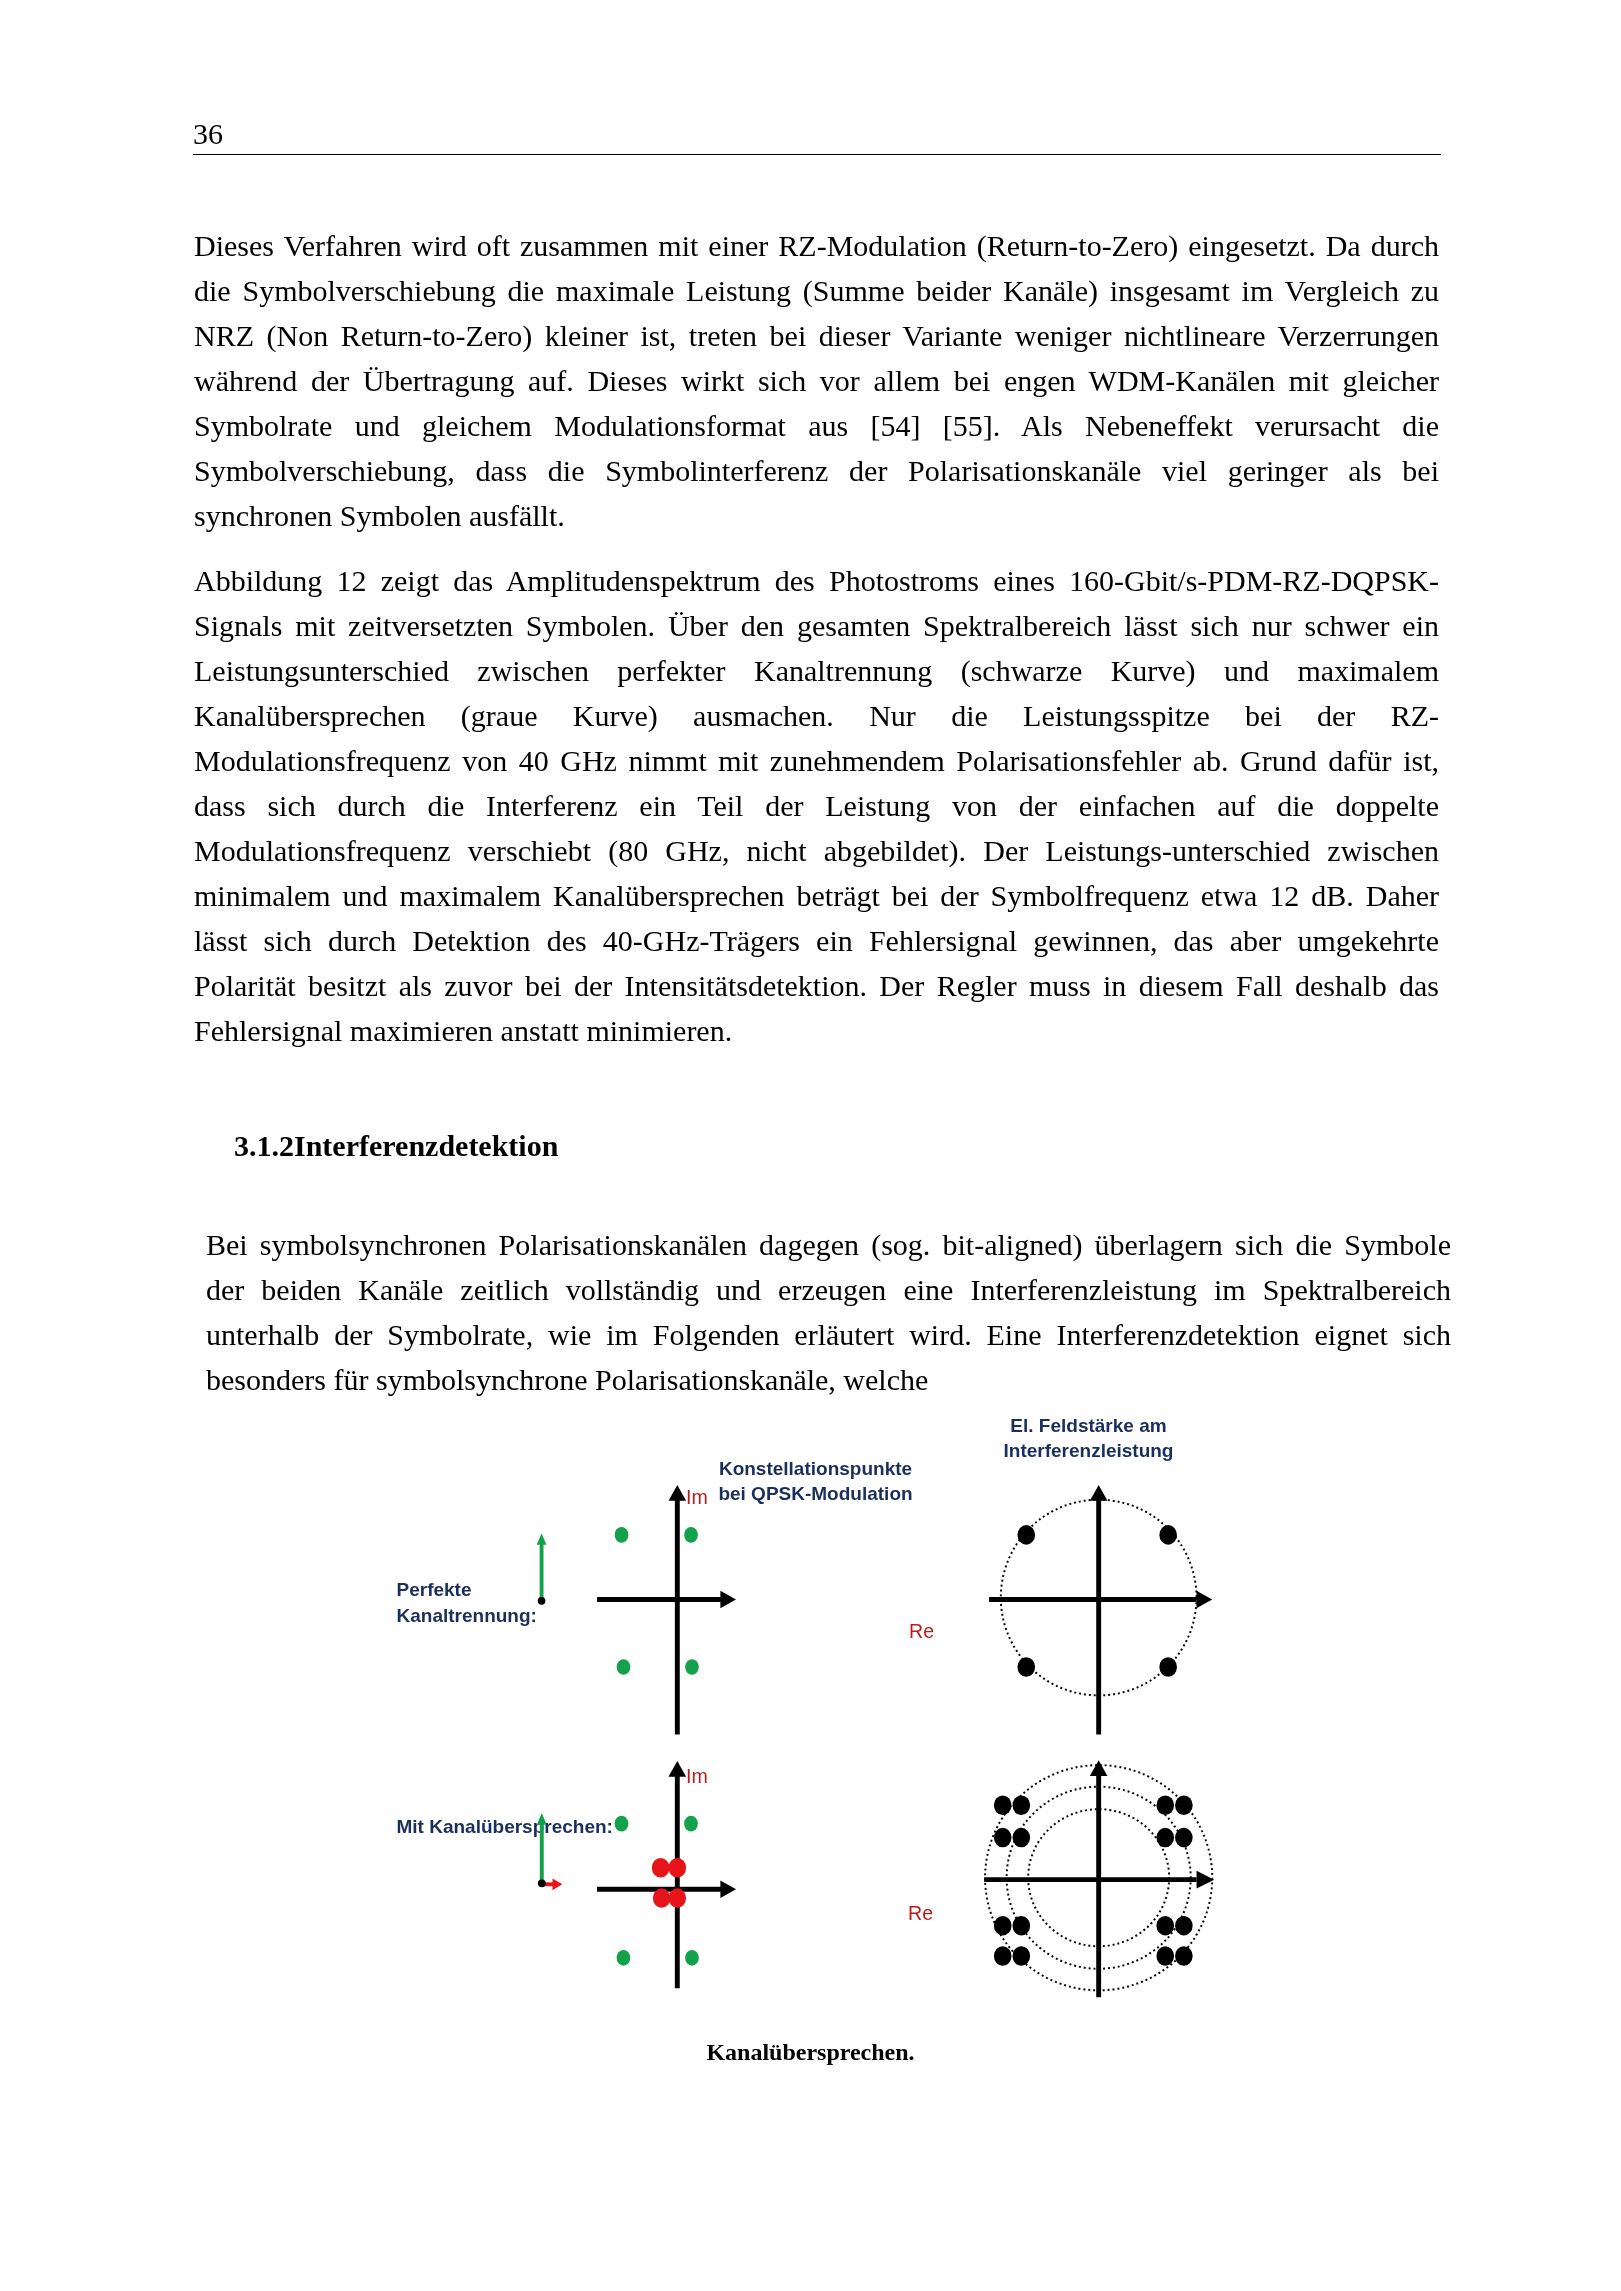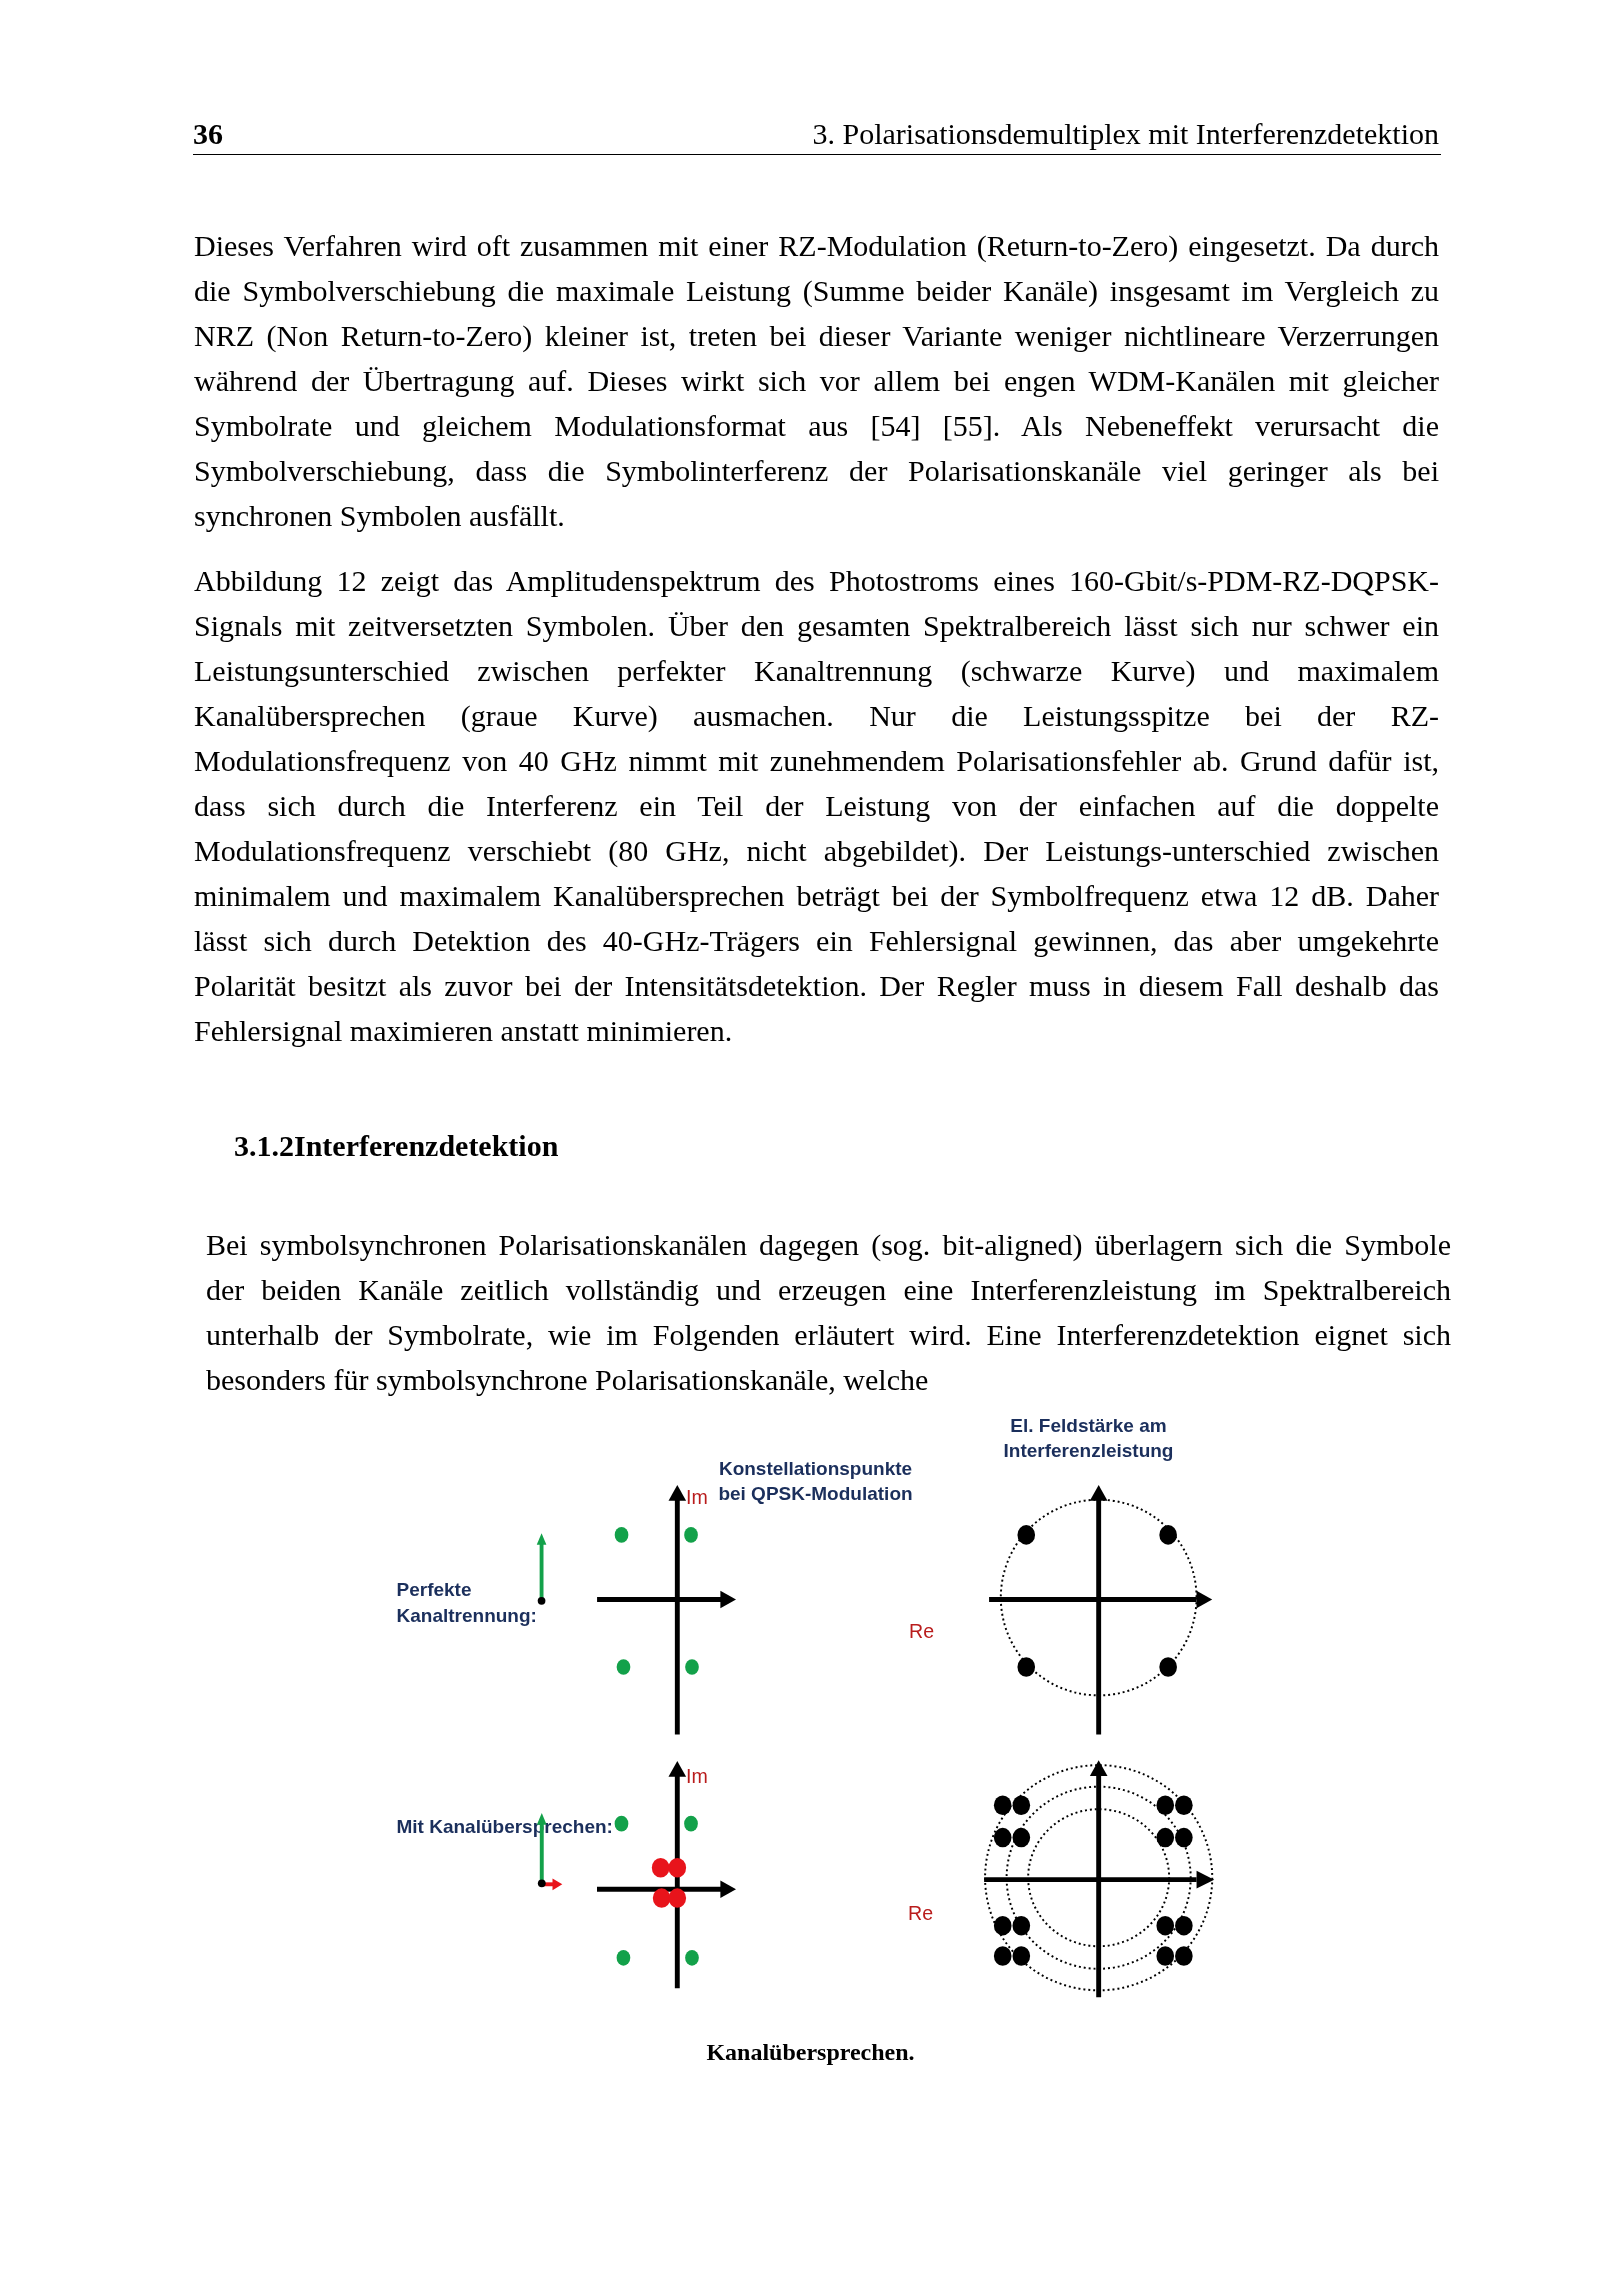--- a/index.html
+++ b/index.html
@@ -1,19 +1,19 @@
 <!DOCTYPE html>
 <html><head>
 <meta charset="utf-8">
 <style>
   html, body { margin: 0; padding: 0; background: #ffffff; }
   body { width: 1621px; height: 2292px; position: relative; overflow: hidden; font-family: "Liberation Serif", "DejaVu Serif", serif; color: #000; }
   .page { position: absolute; left: 0; top: 0; width: 1621px; height: 2292px; }
   .header { position: absolute; left: 193px; top: 113px; width: 1248px; height: 41px; border-bottom: 1.6px solid #000; }
-  .header .pnum { position: absolute; left: 0; top: 3.9px; font-size: 30px; font-weight: bold; }
+  .header .pnum { position: absolute; left: 0; top: 3.9px; font-size: 30px; }
   .header .htitle { position: absolute; right: 2px; top: 3.9px; font-size: 30px; }
   .body-text { position: absolute; left: 194px; width: 1245px; font-size: 30px; line-height: 45px; text-align: justify; }
   .p1 { top: 223px; }
   .p2 { top: 558px; }
   .p3 { top: 1210px; }
   .heading { position: absolute; left: 194px; top: 1129px; font-size: 30px; font-weight: bold; text-align: right; }
   .heading .num { display: inline-block; width: 100px; }
   .figure { position: absolute; left: 372px; top: 1402px; width: 882px; height: 627px; font-family: "Liberation Sans", "DejaVu Sans", sans-serif; }
   .fig-col-title { position: absolute; font-size: 19px; font-weight: bold; color: #1b2f5c; text-align: center; line-height: 25.5px; }
   .fig-row-label { position: absolute; font-size: 19px; font-weight: bold; color: #1b2f5c; line-height: 25.5px; }
@@ -21,21 +21,20 @@
   .caption { position: absolute; left: 196px; width: 1229px; top: 2037px; text-align: center; font-size: 24px; font-weight: bold; line-height: 31px; }
   svg { position: absolute; overflow: visible; }
 </style>
 </head>
 <body>
 
 <div class="page">
 
   <div class="header">
     <span class="pnum">36</span>
-    <span class="htitle">3. Polarisationsdemultiplex mit Interferenzdetektion</span>
   </div>
 
   <p class="body-text p1" style="margin:0">Dieses Verfahren wird oft zusammen mit einer RZ-Modulation (Return-to-Zero) eingesetzt. Da durch die Symbolverschiebung die maximale Leistung (Summe beider Kanäle) insgesamt im Vergleich zu NRZ (Non Return-to-Zero) kleiner ist, treten bei dieser Variante weniger nichtlineare Verzerrungen während der Übertragung auf. Dieses wirkt sich vor allem bei engen WDM-Kanälen mit gleicher Symbolrate und gleichem Modulationsformat aus [54] [55]. Als Nebeneffekt verursacht die Symbolverschiebung, dass die Symbolinterferenz der Polarisationskanäle viel geringer als bei synchronen Symbolen ausfällt.</p>
   <p class="body-text p2" style="margin:0">Abbildung 12 zeigt das Amplitudenspektrum des Photostroms eines 160-Gbit/s-PDM-RZ-DQPSK-Signals mit zeitversetzten Symbolen. Über den gesamten Spektralbereich lässt sich nur schwer ein Leistungsunterschied zwischen perfekter Kanaltrennung (schwarze Kurve) und maximalem Kanalübersprechen (graue Kurve) ausmachen. Nur die Leistungsspitze bei der RZ-Modulationsfrequenz von 40 GHz nimmt mit zunehmendem Polarisationsfehler ab. Grund dafür ist, dass sich durch die Interferenz ein Teil der Leistung von der einfachen auf die doppelte Modulationsfrequenz verschiebt (80 GHz, nicht abgebildet). Der Leistungs-unterschied zwischen minimalem und maximalem Kanalübersprechen beträgt bei der Symbolfrequenz etwa 12 dB. Daher lässt sich durch Detektion des 40-GHz-Trägers ein Fehlersignal gewinnen, das aber umgekehrte Polarität besitzt als zuvor bei der Intensitätsdetektion. Der Regler muss in diesem Fall deshalb das Fehlersignal maximieren anstatt minimieren.</p>
 
   <div class="heading">
     <span class="num">3.1.2</span><span>Interferenzdetektion</span>
   </div>
 
   <p class="body-text p3" style="margin:12px">Bei symbolsynchronen Polarisationskanälen dagegen (sog. bit-aligned) überlagern sich die Symbole der beiden Kanäle zeitlich vollständig und erzeugen eine Interferenzleistung im Spektralbereich unterhalb der Symbolrate, wie im Folgenden erläutert wird. Eine Interferenzdetektion eignet sich besonders für symbolsynchrone Polarisationskanäle, welche</p>

